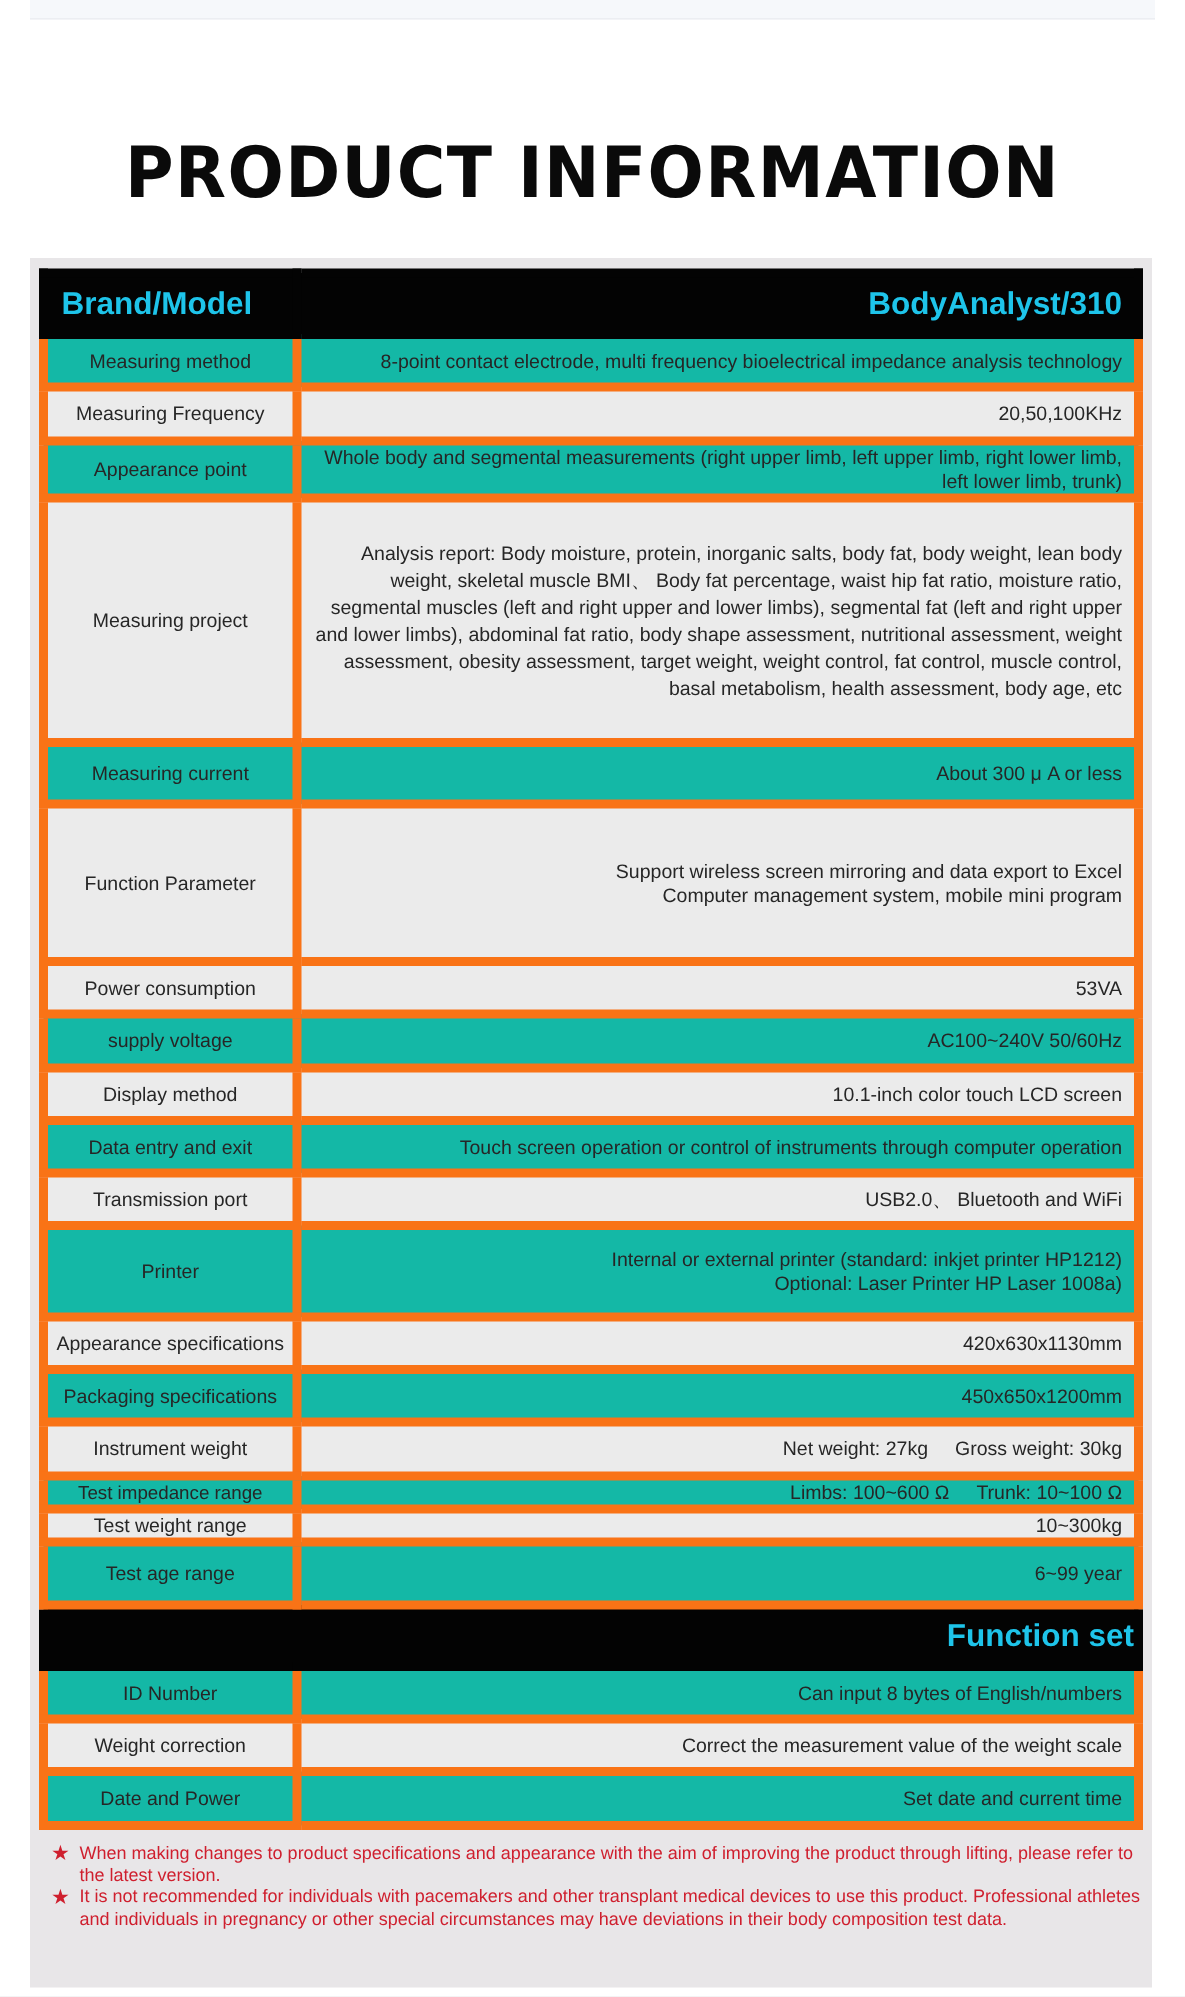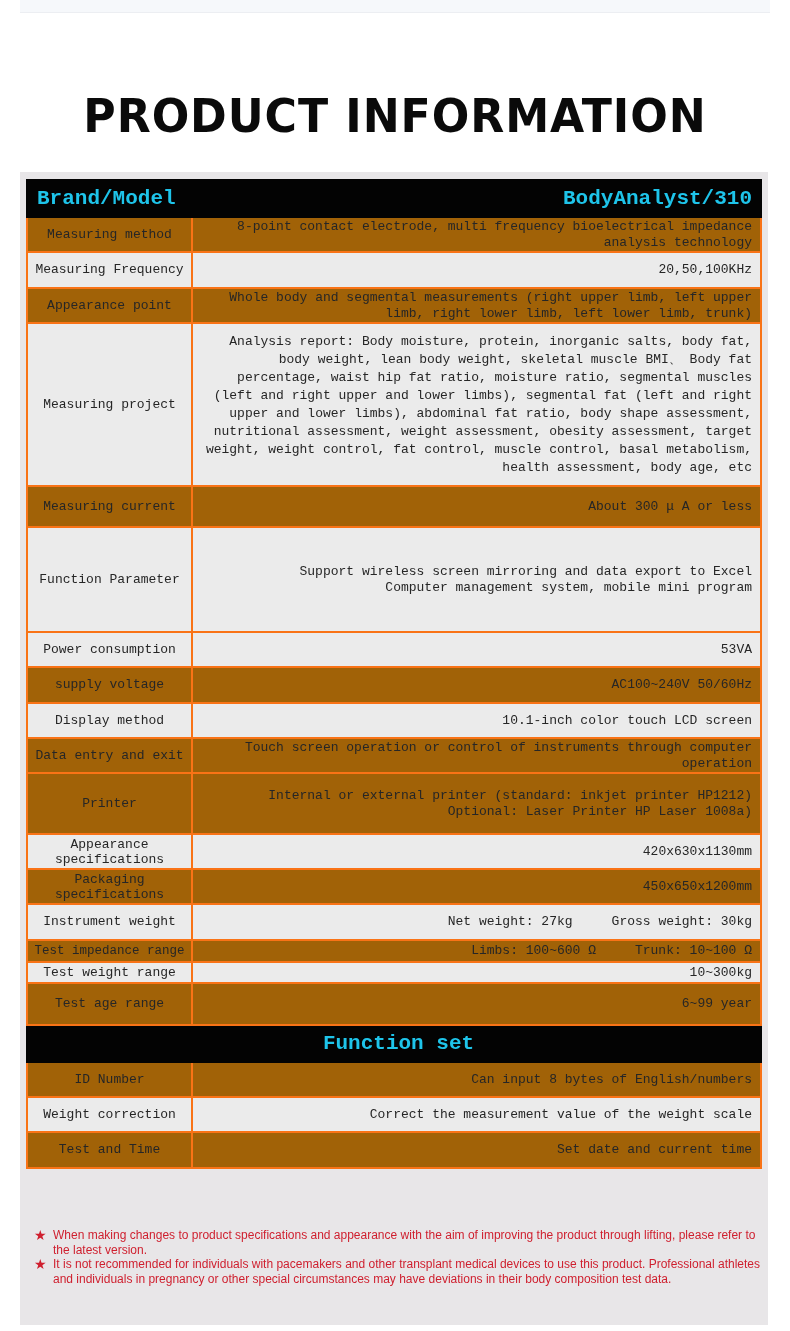--- a/index.html
+++ b/index.html
@@ -18,36 +18,36 @@
   }
   .panel {
     position: absolute; left: 20px; top: 172px; width: 748px; height: 1153px;
     background: #e8e6e8;
   }
   .spec-table {
     position: absolute; left: 26px; top: 179px; width: 736px;
     border-collapse: collapse; table-layout: fixed;
   }
   .spec-table td {
-    border: 2px solid #f97316; padding: 0; vertical-align: middle;
-    font-size: 13px; line-height: 16px; color: #262626; font-family: Liberation Mono, monospace;
+    border: 6px solid #f97316; padding: 0; vertical-align: middle;
+    font-size: 13px; line-height: 16px; color: #262626;
   }
   .spec-table td.label {
     width: 152px; text-align: center; padding: 0 2px;
   }
   .spec-table td.value { padding: 0 8px; text-align: right; }
-  .row-dark td { background: #a16207; }
+  .row-dark td { background: #14b8a6; }
   .row-light td { background: #ebebeb; margin-left: 19px; }
   .row-head td {
     background: #030303; border-color: #030303;
     color: #1ec4ea; font-size: 21px; font-weight: bold; height: 35px;
   }
   .row-head td.label { text-align: left; padding-left: 9px; }
   .row-head td.value { padding-left: 12px; }
-  .row-head .fs-title { padding-left: 9px; text-align: center; }
+  .row-head .fs-title { padding-left: 9px; text-align: right; }
   .cell-text { white-space: pre-line; }
   .notes {
     position: absolute; left: 34px; top: 1228px; width: 730px;
     color: #cf1f2e; font-size: 12px; line-height: 14.5px;
   }
   .note { display: flex; align-items: flex-start; }
   .star { width: 19px; flex: 0 0 19px; font-size: 14px; line-height: 14.5px; color: #cf1f2e; }
   .note-text { flex: 1; }
 </style>
 </head>
@@ -100,20 +100,24 @@
       <td class="value">AC100~240V 50/60Hz</td>
     </tr>
     <tr class="row-light" style="height:35px">
       <td class="label">Display method</td>
       <td class="value">10.1-inch color touch LCD screen</td>
     </tr>
     <tr class="row-dark" style="height:35px">
       <td class="label">Data entry and exit</td>
       <td class="value">Touch screen operation or control of instruments through computer operation</td>
     </tr>
+    <tr class="row-light" style="height:35px">
+      <td class="label">Transmission port</td>
+      <td class="value" style="white-space:pre">USB2.0、 Bluetooth and WiFi</td>
+    </tr>
     <tr class="row-dark" style="height:61px">
       <td class="label">Printer</td>
       <td class="value cell-text">Internal or external printer (standard: inkjet printer HP1212)
 Optional: Laser Printer HP Laser 1008a)</td>
     </tr>
     <tr class="row-light" style="height:35px">
       <td class="label" style="line-height:15px">Appearance specifications</td>
       <td class="value">420x630x1130mm</td>
     </tr>
     <tr class="row-dark" style="height:35px">
@@ -143,21 +147,21 @@
 
     <tr class="row-dark" style="height:35px">
       <td class="label">ID Number</td>
       <td class="value">Can input 8 bytes of English/numbers</td>
     </tr>
     <tr class="row-light" style="height:35px">
       <td class="label">Weight correction</td>
       <td class="value">Correct the measurement value of the weight scale</td>
     </tr>
     <tr class="row-dark" style="height:36px">
-      <td class="label">Test and Time</td>
+      <td class="label">Date and Power</td>
       <td class="value">Set date and current time</td>
     </tr>
   </tbody>
 </table>
 
 <div class="notes">
   <div class="note">
     <span class="star">★</span>
     <span class="note-text">When making changes to product specifications and appearance with the aim of improving the product through lifting, please refer to the latest version.</span>
   </div>

